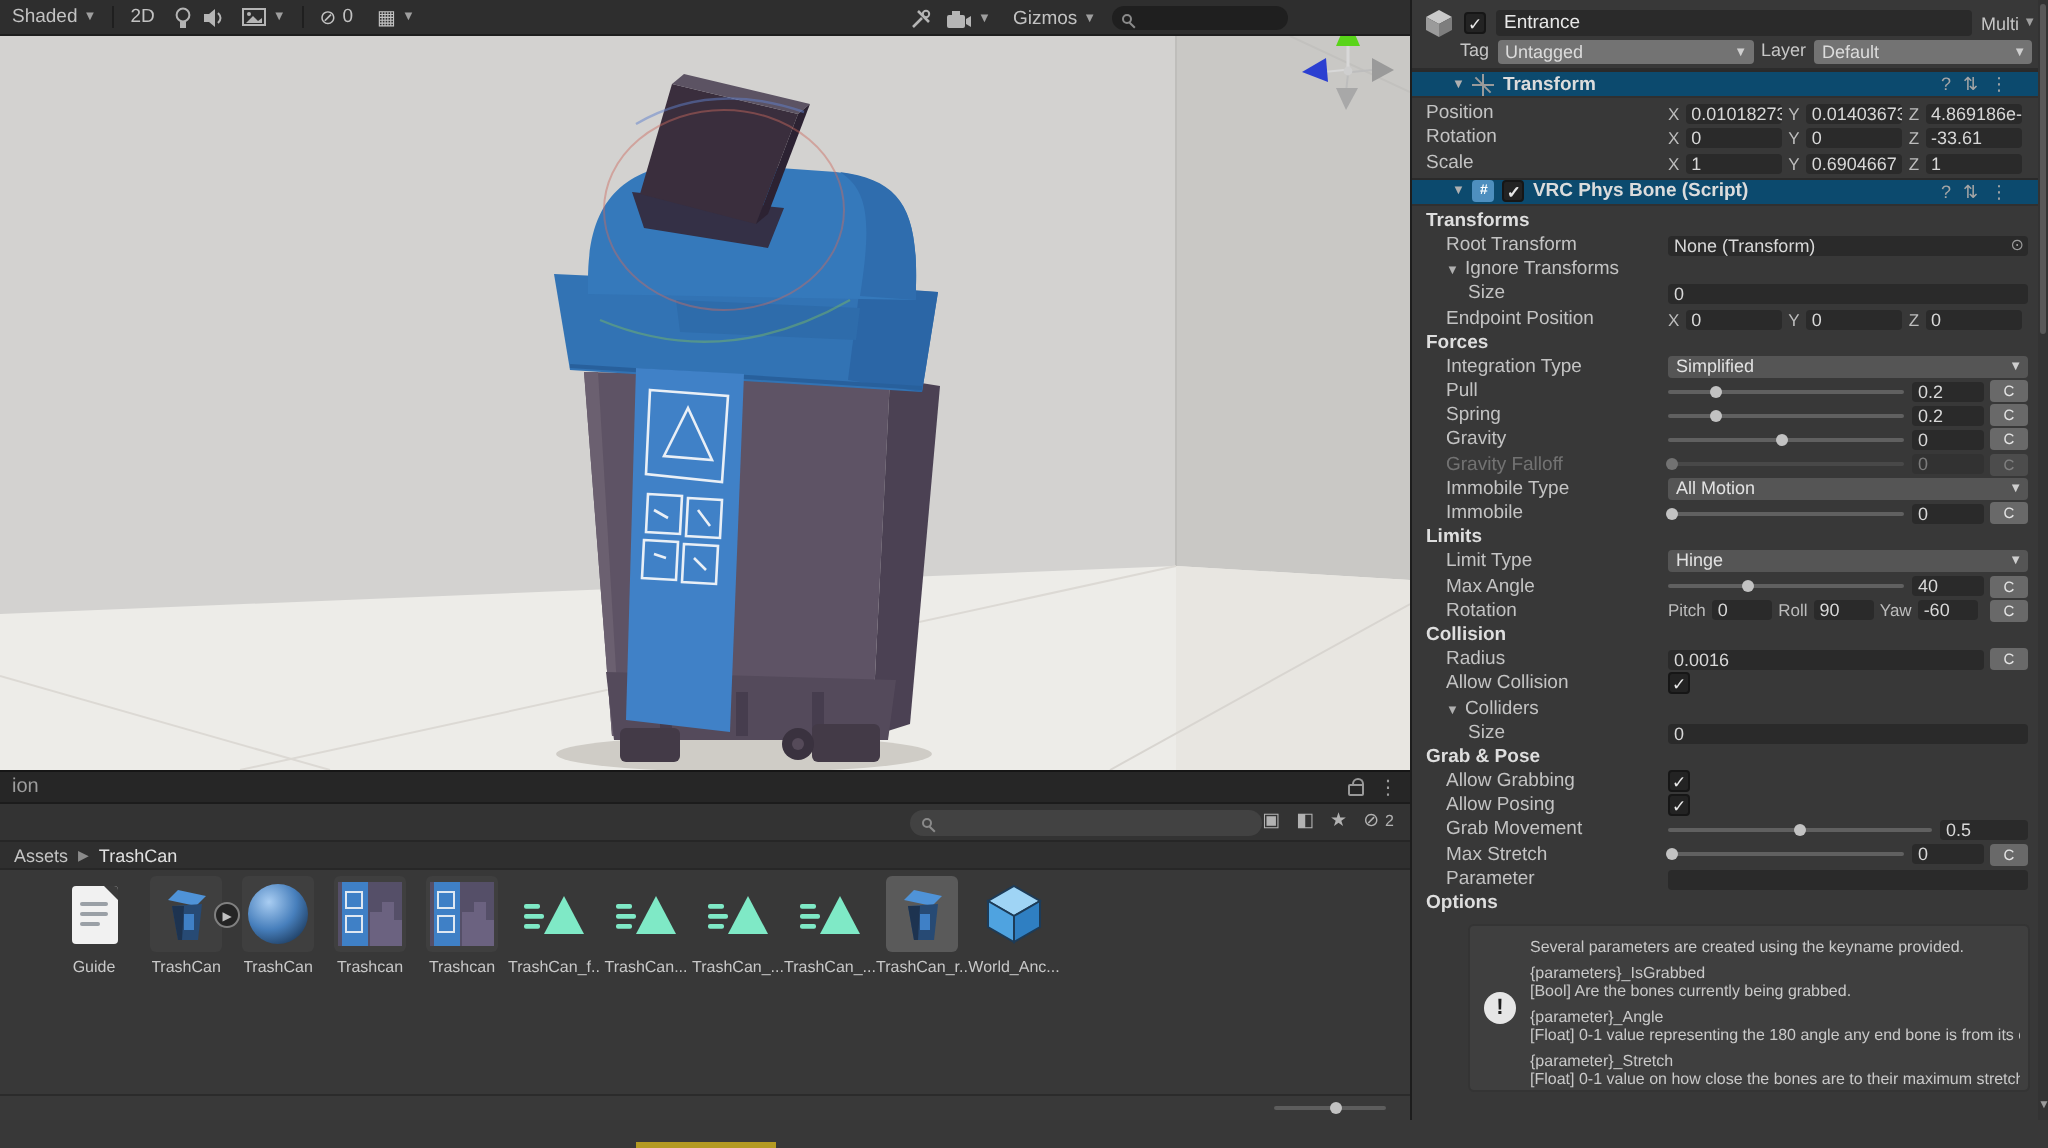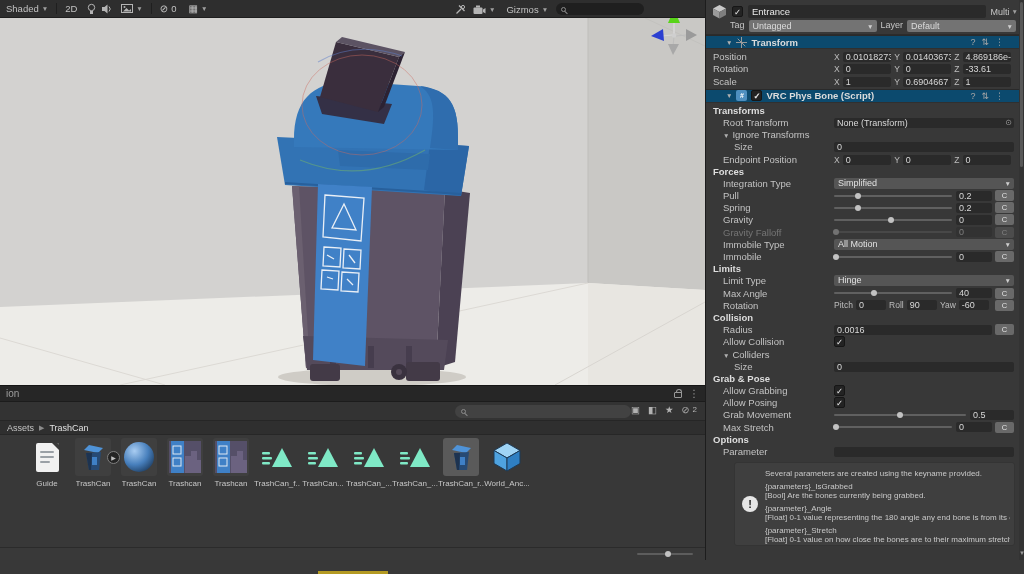--- a/index.html
+++ b/index.html
@@ -494,27 +494,27 @@
           <span class="lbl">Max Stretch</span>
           <div class="ctrl">
             <div class="strack">
               <div class="sthumb" style="left: 2%;"></div>
             </div>
             <div class="valbox">0</div>
             <div class="cbtn">C</div>
           </div>
         </div>
         <div class="irow i1">
+          <span class="lbl">Parameter</span>
+          <div class="ctrl">
+            <div class="field"></div>
+          </div>
+        </div>
+        <div class="irow i1">
           <span class="slbl">Options</span>
-        </div>
-        <div class="irow i1">
-          <span class="lbl">Parameter</span>
-          <div class="ctrl">
-            <div class="field"></div>
-          </div>
         </div>
       </div>
 
     <div id="hbox">
       <div class="hico">!</div>
       <div id="hlines">
           <div class="hline">Several parameters are created using the keyname provided.</div>
           <div class="hblank"></div>
           <div class="hline">{parameters}_IsGrabbed</div>
           <div class="hline">[Bool] Are the bones currently being grabbed.</div>

